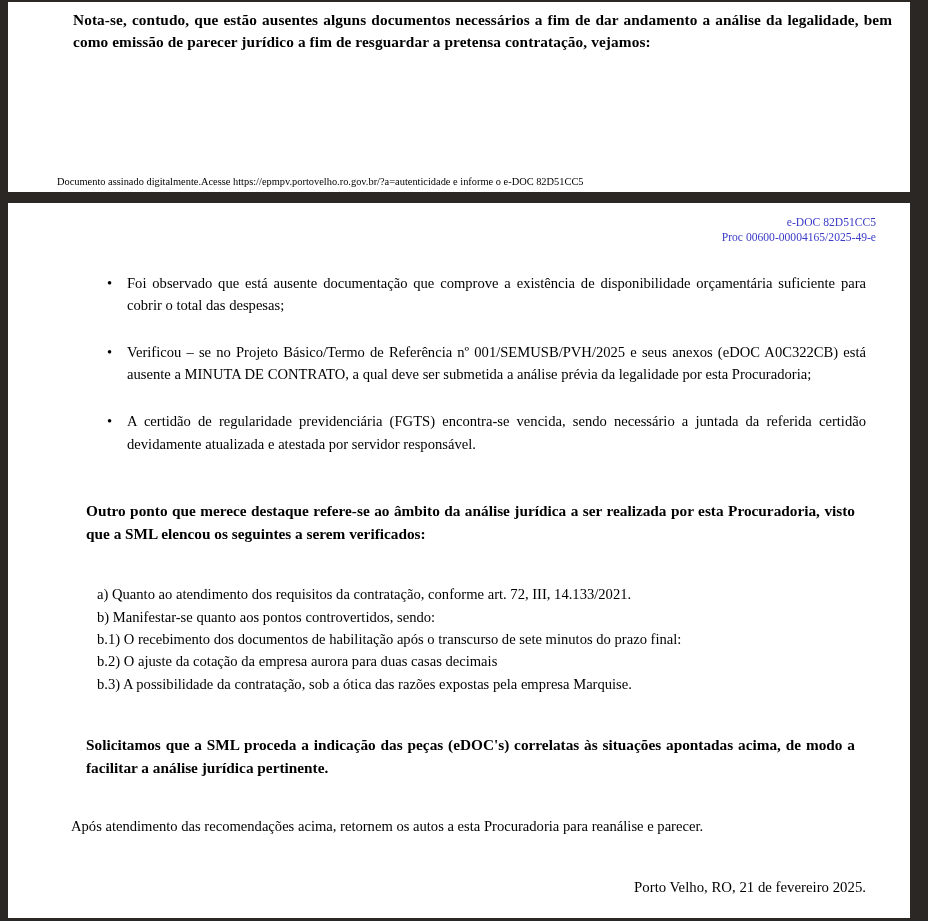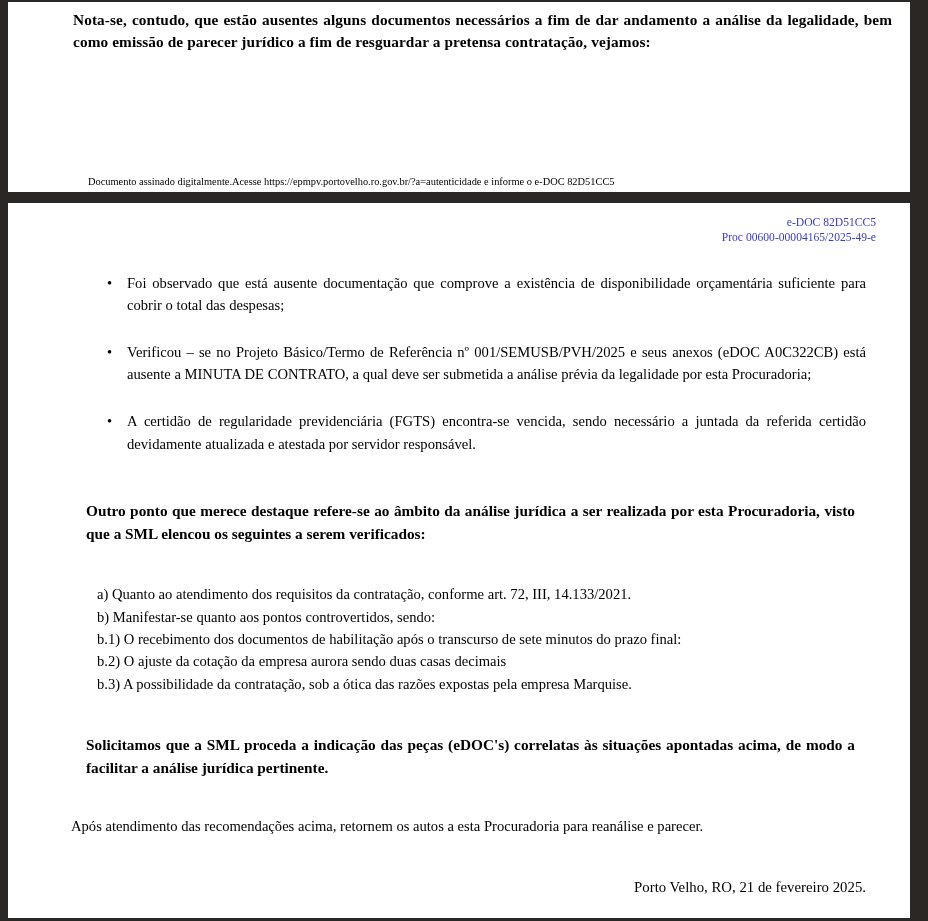--- a/index.html
+++ b/index.html
@@ -52,21 +52,20 @@
   .page-one-footer {
     position: absolute;
     left: 0;
     right: 0;
     bottom: 5px;
     padding-left: 49px;
     font-size: 10.4px;
     line-height: 1.1;
     color: #000000;
     white-space: nowrap;
-    margin-left: 31px;
   }
 
   
   .page-gap {
     position: absolute;
     left: 0;
     top: 192px;
     width: 928px;
     height: 11px;
     background: #2b2724;
@@ -230,21 +229,21 @@
       <div class="spacer-a"></div>
 
       <p class="bold-block">Outro ponto que merece destaque refere-se ao âmbito da análise jurídica a ser realizada por esta Procuradoria, visto que a SML elencou os seguintes a serem verificados:</p>
 
       <div class="spacer-b"></div>
 
       <ul class="lettered-list">
         <li>a) Quanto ao atendimento dos requisitos da contratação, conforme art. 72, III, 14.133/2021.</li>
         <li>b) Manifestar-se quanto aos pontos controvertidos, sendo:</li>
         <li>b.1) O recebimento dos documentos de habilitação após o transcurso de sete minutos do prazo final:</li>
-        <li>b.2) O ajuste da cotação da empresa aurora sendo duas casas decimais</li>
+        <li>b.2) O ajuste da cotação da empresa aurora para duas casas decimais</li>
         <li>b.3) A possibilidade da contratação, sob a ótica das razões expostas pela empresa Marquise.</li>
       </ul>
 
       <div class="spacer-c"></div>
 
       <p class="bold-block">Solicitamos que a SML proceda a indicação das peças (eDOC's) correlatas às situações apontadas acima, de modo a facilitar a análise jurídica pertinente.</p>
 
       <div class="spacer-d"></div>
 
       <p class="closing-paragraph">Após atendimento das recomendações acima, retornem os autos a esta Procuradoria para reanálise e parecer.</p>

